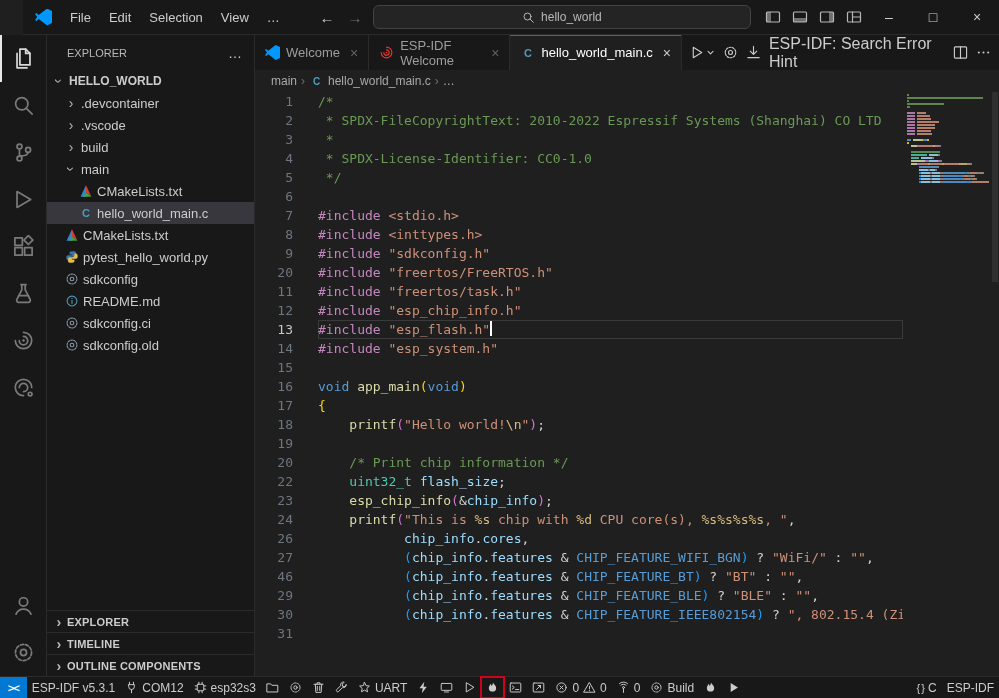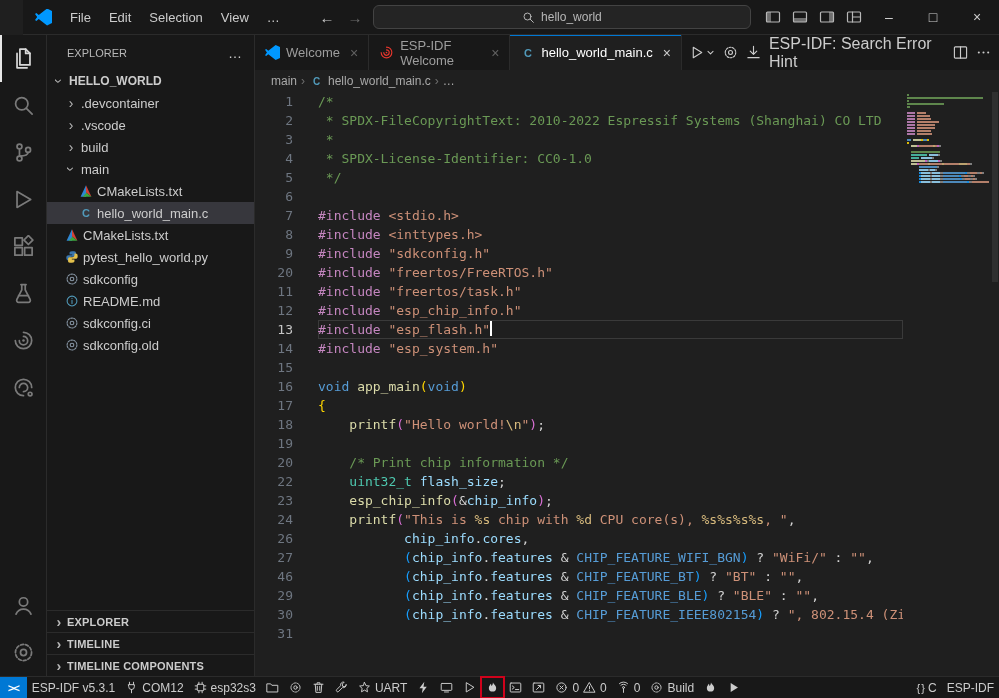--- a/index.html
+++ b/index.html
@@ -388,21 +388,21 @@
           <div class="section-row">
             <span class="chev">›</span>
             <span>EXPLORER</span>
           </div>
           <div class="section-row">
             <span class="chev">›</span>
             <span>TIMELINE</span>
           </div>
           <div class="section-row">
             <span class="chev">›</span>
-            <span>TIMELINE COMPONENTS</span>
+            <span>OUTLINE COMPONENTS</span>
           </div>
         </div>
     </div>
 
     <div class="editor">
       <div class="tabbar">
         <div id="tabs" style="display:flex">
             <div class="tab">
               <span class="ic vsc-logo " style="width:15px;height:15px"></span>
               <span class="tab-label">Welcome</span>

